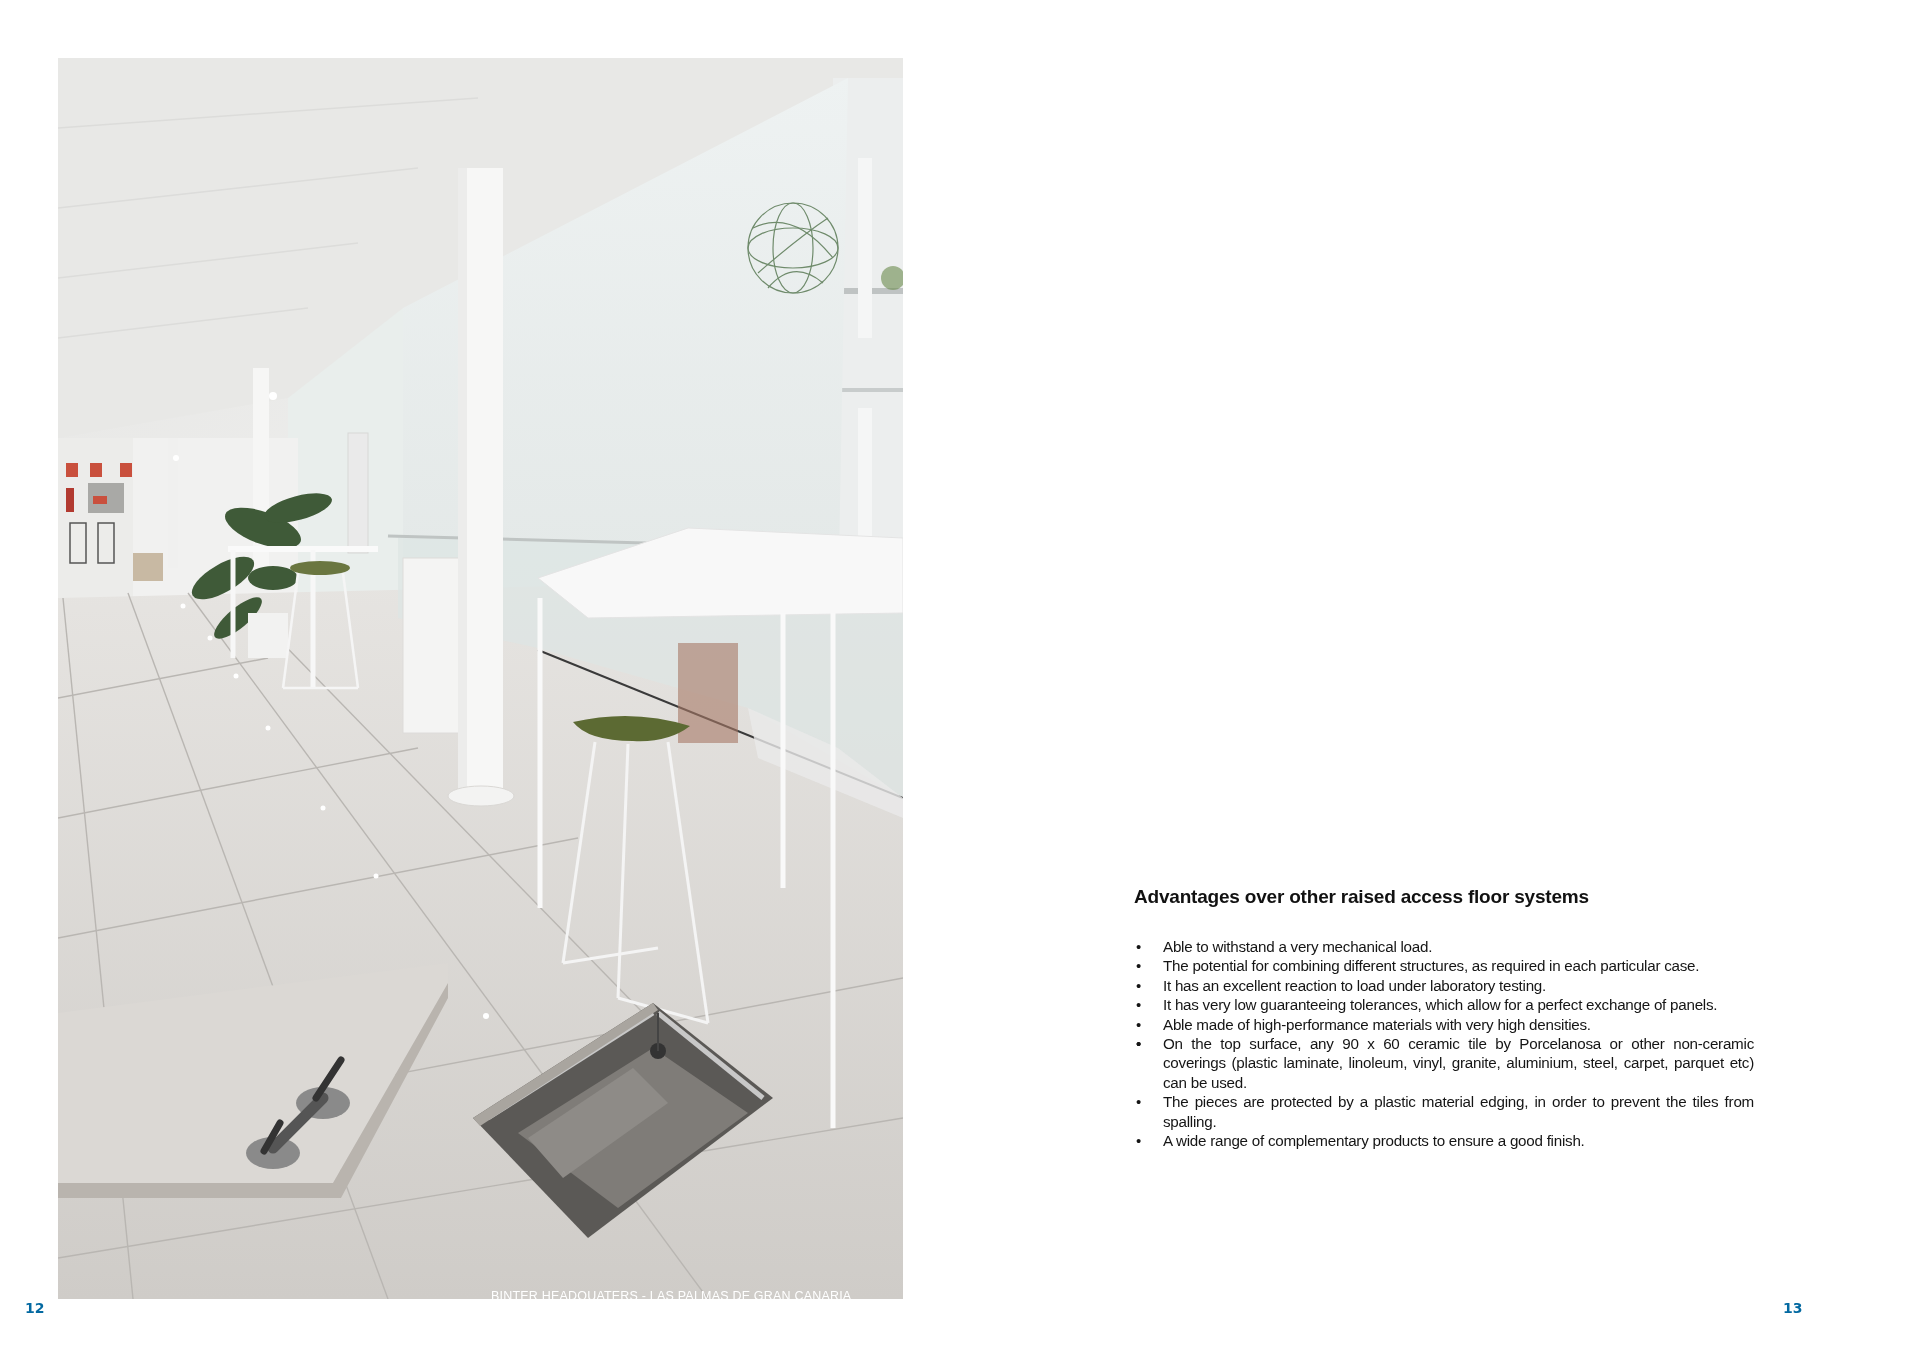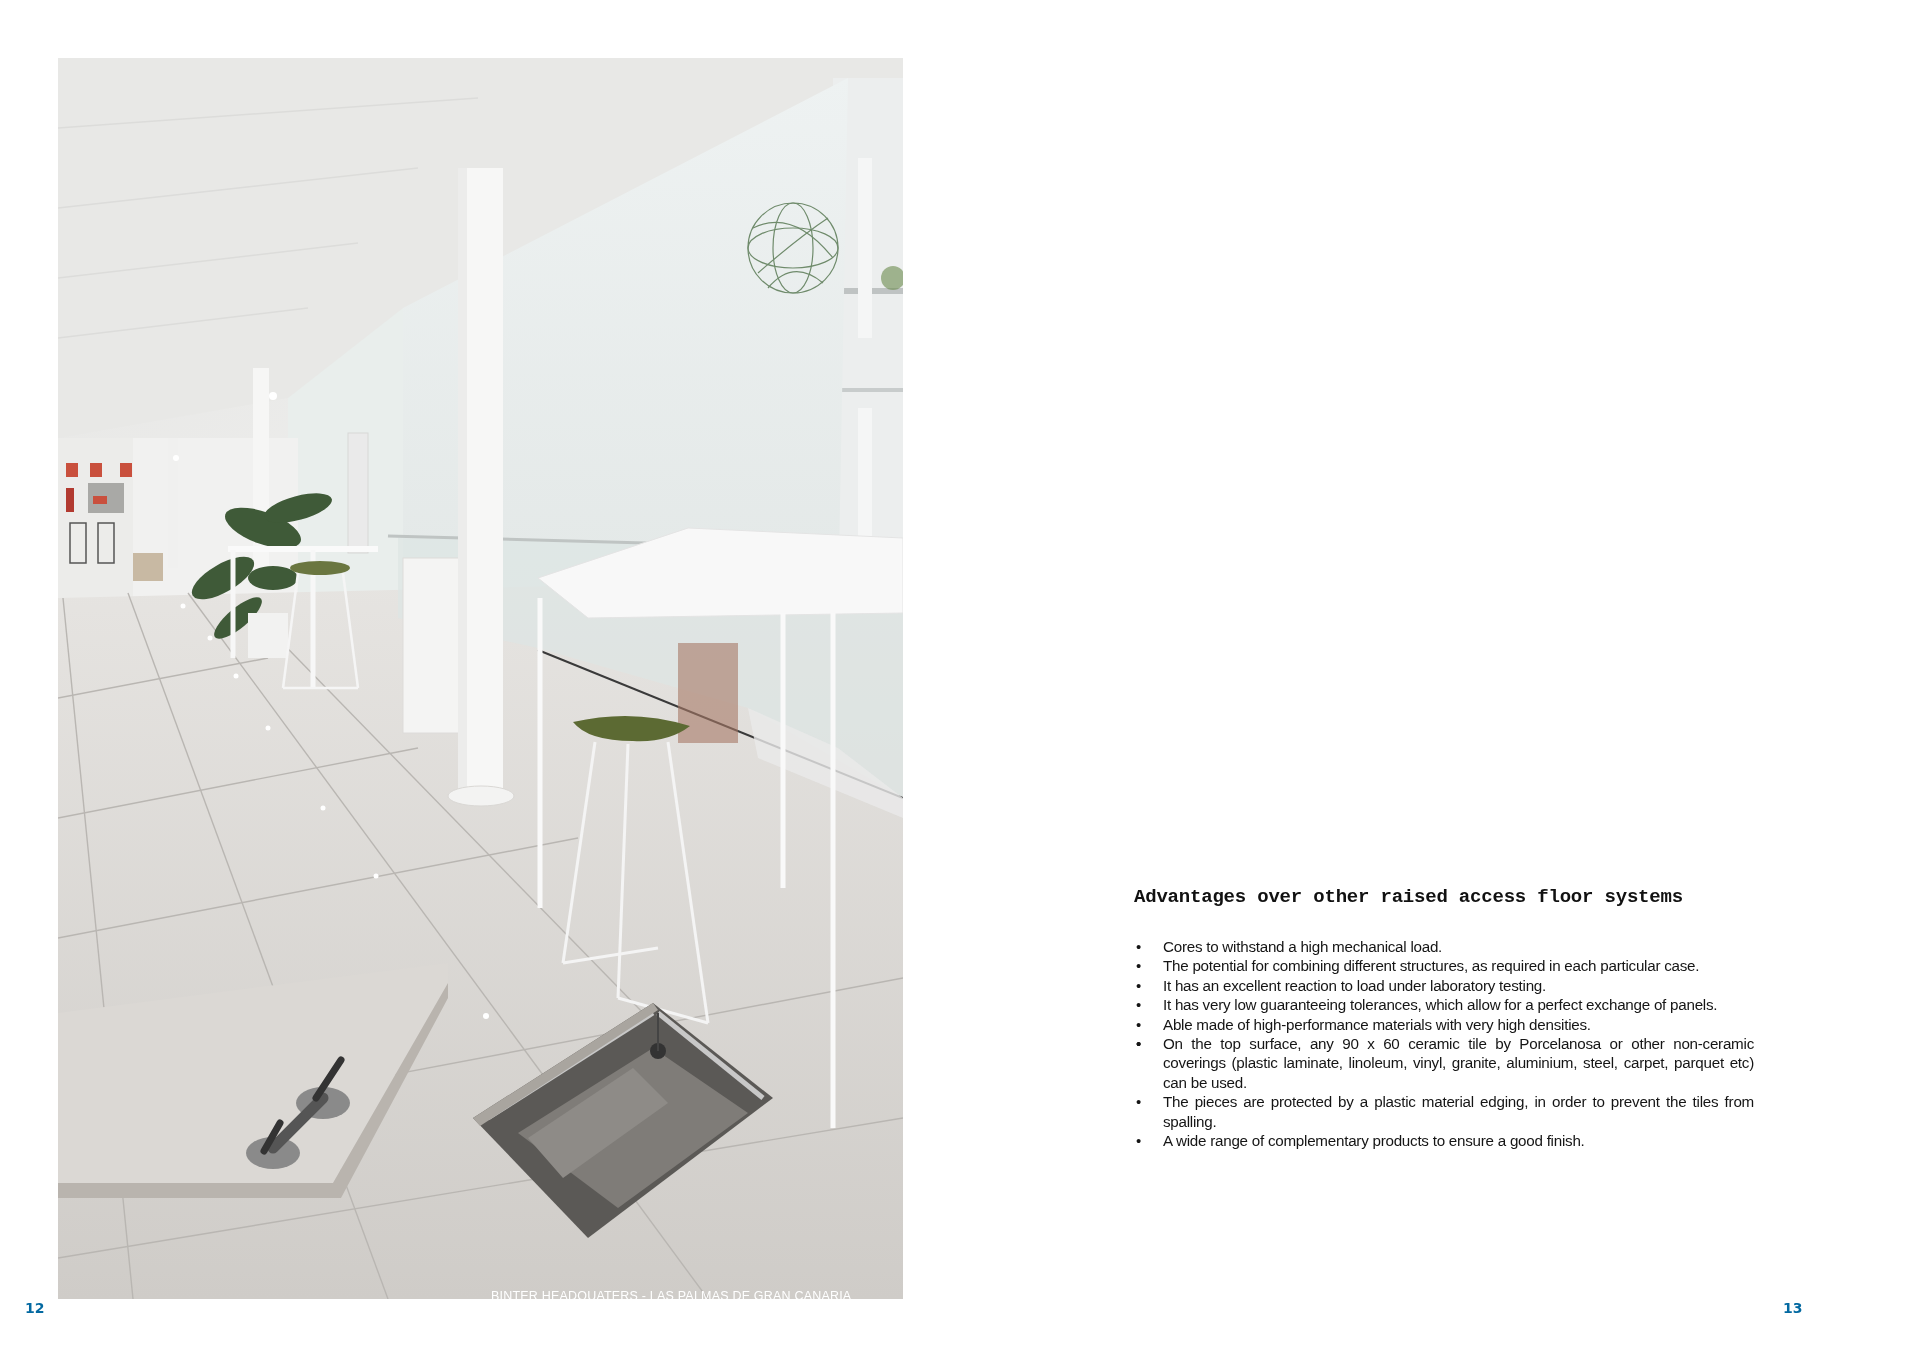--- a/index.html
+++ b/index.html
@@ -23,21 +23,21 @@
   .page-num {
     position: absolute; top: 1300px; font-weight: bold; font-size: 14px; color: #0369a1;
     font-family: "DejaVu Sans", sans-serif;
   }
   .pn-left { left: 25px; }
   .pn-right { left: 1773px; margin-left: 10px; }
   .text-block {
     position: absolute; left: 1134px; top: 886px; width: 620px;
   }
   .title {
-    font-family: Liberation Mono, monospace; font-weight: bold; font-size: 19px;
+    font-family: Liberation Sans, sans-serif; font-weight: bold; font-size: 19px;
     letter-spacing: -0.2px; color: #111; margin: 0 0 29px 0;
   }
   ul.bullets { list-style: none; margin: 0; padding: 0; }
   ul.bullets li {
     position: relative; padding-left: 29px; font-size: 15.2px; line-height: 19.4px;
     color: #151515; text-align: justify; letter-spacing: -0.25px;
     font-family: "Liberation Sans", sans-serif;
   }
   ul.bullets li .dot {
     position: absolute; left: 2px; top: 0; font-size: 15px;
@@ -215,21 +215,21 @@
       <polygon points="415,1060 595,945 600,952 422,1068" fill="#a9a59f"></polygon>
     </svg>
     <div class="caption">BINTER HEADQUATERS - LAS PALMAS DE GRAN CANARIA</div>
   </div>
 
   <div class="page-num pn-left">12</div>
 
   <div class="text-block">
     <h2 class="title">Advantages over other raised access floor systems</h2>
     <ul class="bullets">
-      <li><span class="dot">•</span><span>Cores to withstand a high mechanical load.</span></li>
+      <li><span class="dot">•</span><span>Able to withstand a very mechanical load.</span></li>
       <li><span class="dot">•</span><span>The potential for combining different structures, as required in each particular case.</span></li>
       <li><span class="dot">•</span><span>It has an excellent reaction to load under laboratory testing.</span></li>
       <li><span class="dot">•</span><span>It has very low guaranteeing tolerances, which allow for a perfect exchange of panels.</span></li>
       <li><span class="dot">•</span><span>Able made of high-performance materials with very high densities.</span></li>
       <li><span class="dot">•</span></li>
       <li><span class="dot">•</span><span>On the top surface, any 90 x 60 ceramic tile by Porcelanosa or other non-ceramic coverings (plastic  laminate, linoleum, vinyl, granite, aluminium, steel, carpet, parquet etc) can be used.</span></li>
       <li><span class="dot">•</span><span>The pieces are protected by a plastic material edging, in order to prevent the tiles from spalling.</span></li>
       <li><span class="dot">•</span><span>A wide range of complementary products to ensure a good finish.</span></li>
     </ul>
   </div>

